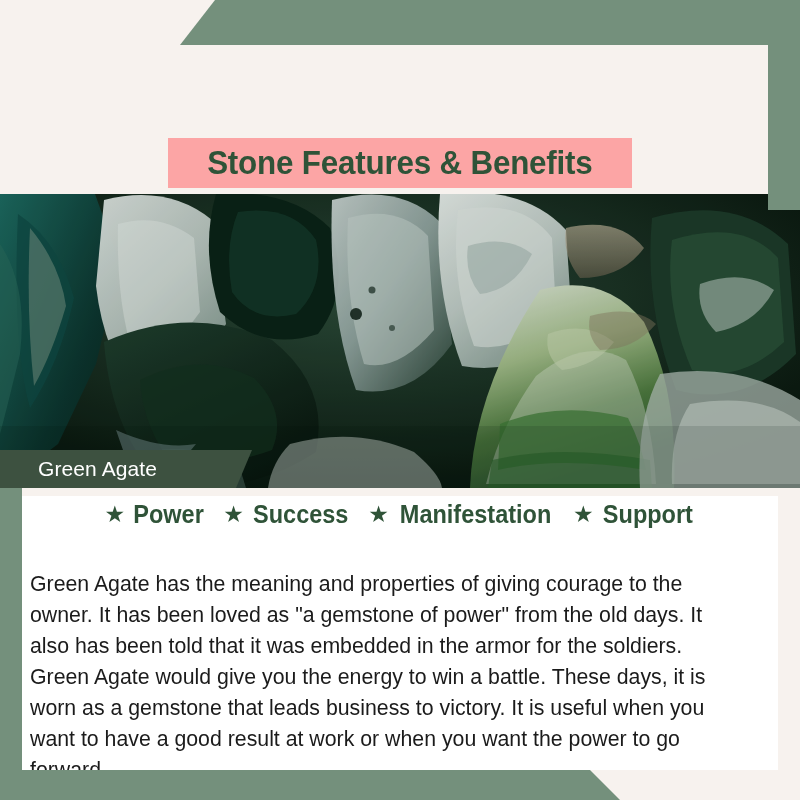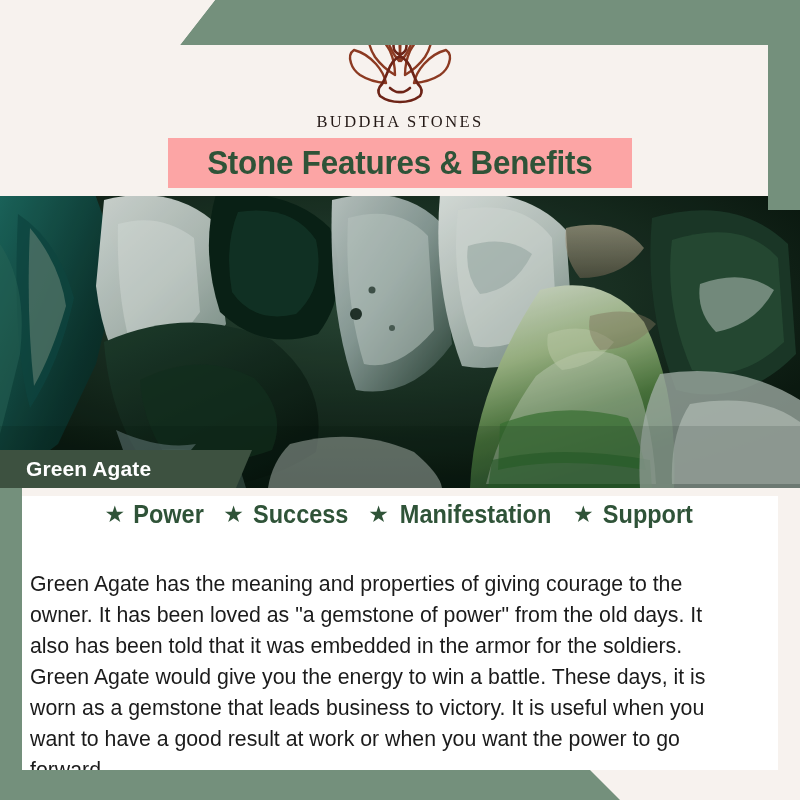--- a/index.html
+++ b/index.html
@@ -148,24 +148,24 @@
     top: 450px;
     width: 252px;
     height: 38px;
     background: #3d5140;
     clip-path: polygon(0 0, 252px 0, 236px 38px, 0 38px);
     display: flex;
     align-items: center;
     z-index: 4;
   }
   .stone-banner-text {
-    padding-left: 26px;
+    padding-left: 38px;
     color: #ffffff;
     font-size: 21px;
-    font-weight: 700;
+    font-weight: 400;
     letter-spacing: 0.1px;
   }
 
   
   .body-panel {
     position: absolute;
     left: 22px;
     top: 488px;
     width: 756px;
     height: 282px;
@@ -313,52 +313,20 @@
       <path d="M590 122 Q634 110 656 130 Q634 156 600 156 Q586 142 590 122 Z" fill="#8d7f67" opacity="0.45"></path>
 
       <path d="M290 250 Q356 232 414 258 Q440 280 442 294 L268 294 Q272 268 290 250 Z" fill="#cdd6d0" opacity="0.55"></path>
       <path d="M120 262 Q188 246 238 268 L246 294 L104 294 Z" fill="#5e7a72" opacity="0.5"></path>
 
       <rect x="0" y="0" width="800" height="294" fill="#062012" opacity="0.12"></rect>
       <rect x="0" y="232" width="800" height="62" fill="#04120a" opacity="0.12"></rect>
     </svg>
   </div>
 
-  <div class="header">
-    <div class="logo-block">
-      <svg class="logo-mark" viewBox="0 0 124 86" aria-hidden="true">
-        <g fill="none" stroke="#8c3a22" stroke-width="2.4" stroke-linecap="round" stroke-linejoin="round">
-
-          <path d="M13 43 Q10 34 16 30 Q28 33 38 44 Q46 53 48 63 Q33 62 22 55 Q15 50 13 43 Z"></path>
-
-          <path d="M111 43 Q114 34 108 30 Q96 33 86 44 Q78 53 76 63 Q91 62 102 55 Q109 50 111 43 Z"></path>
-
-          <path d="M31 22 Q28 14 34 12 Q45 18 52 31 Q57 42 57 55 Q45 48 37 37 Q32 29 31 22 Z"></path>
-
-          <path d="M93 22 Q96 14 90 12 Q79 18 72 31 Q67 42 67 55 Q79 48 87 37 Q92 29 93 22 Z"></path>
-
-          <path d="M50 9 Q49 3 54 3 Q60 9 62 20 Q63 30 61 41 Q53 32 50 21 Z"></path>
-
-          <path d="M74 9 Q75 3 70 3 Q64 9 62 20 Q61 30 63 41 Q71 32 74 21 Z"></path>
-        </g>
-        <g fill="none" stroke="#6d2417" stroke-width="2.6" stroke-linecap="round" stroke-linejoin="round">
-
-          <ellipse cx="62" cy="26" rx="6.5" ry="8"></ellipse>
-
-          <path d="M62 36 Q54 40 50 51 Q47 59 44 64"></path>
-          <path d="M62 36 Q70 40 74 51 Q77 59 80 64"></path>
-
-          <path d="M44 64 Q38 70 42 76 Q50 82 62 82 Q74 82 82 76 Q86 70 80 64"></path>
-
-          <path d="M52 68 Q58 73 62 72 Q66 73 72 68"></path>
-        </g>
-      </svg>
-      <p class="logo-wordmark">BUDDHA STONES</p>
-    </div>
-  </div>
 
   <div class="title-band">
     <span class="title-text">Stone Features &amp; Benefits</span>
   </div>
 
   <div class="stone-banner">
     <span class="stone-banner-text">Green Agate</span>
   </div>
 
   <div class="body-panel">

